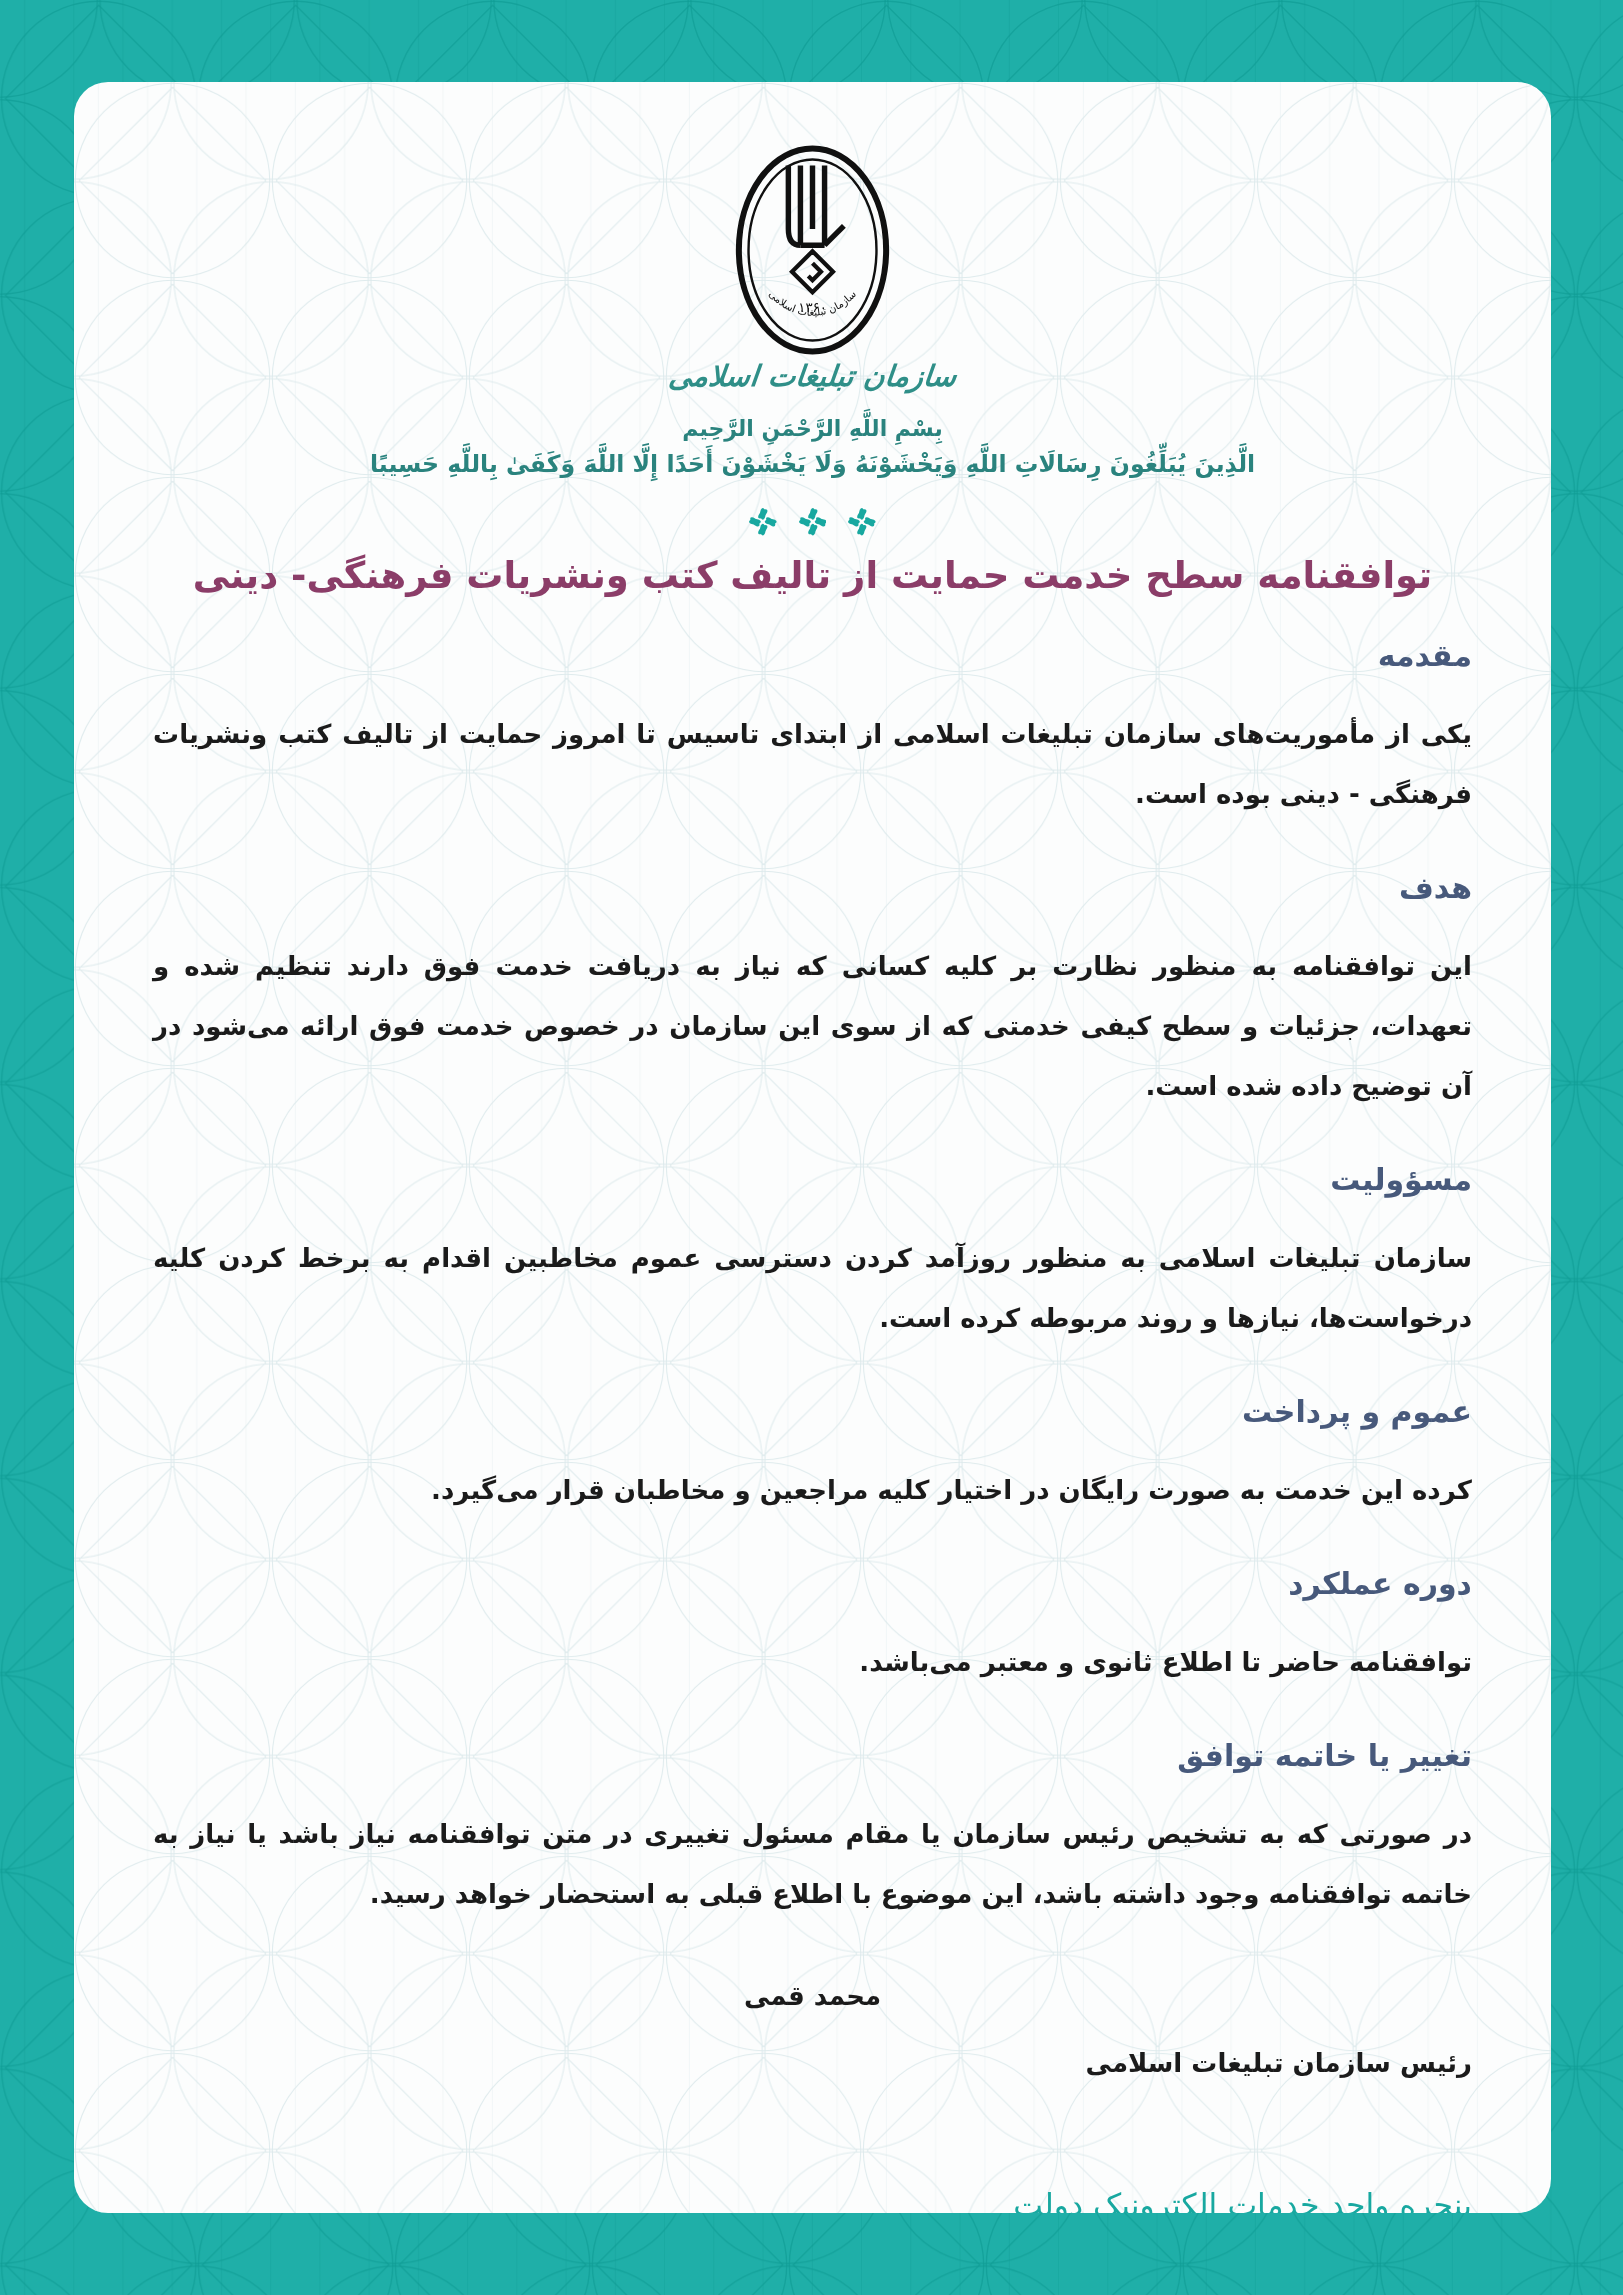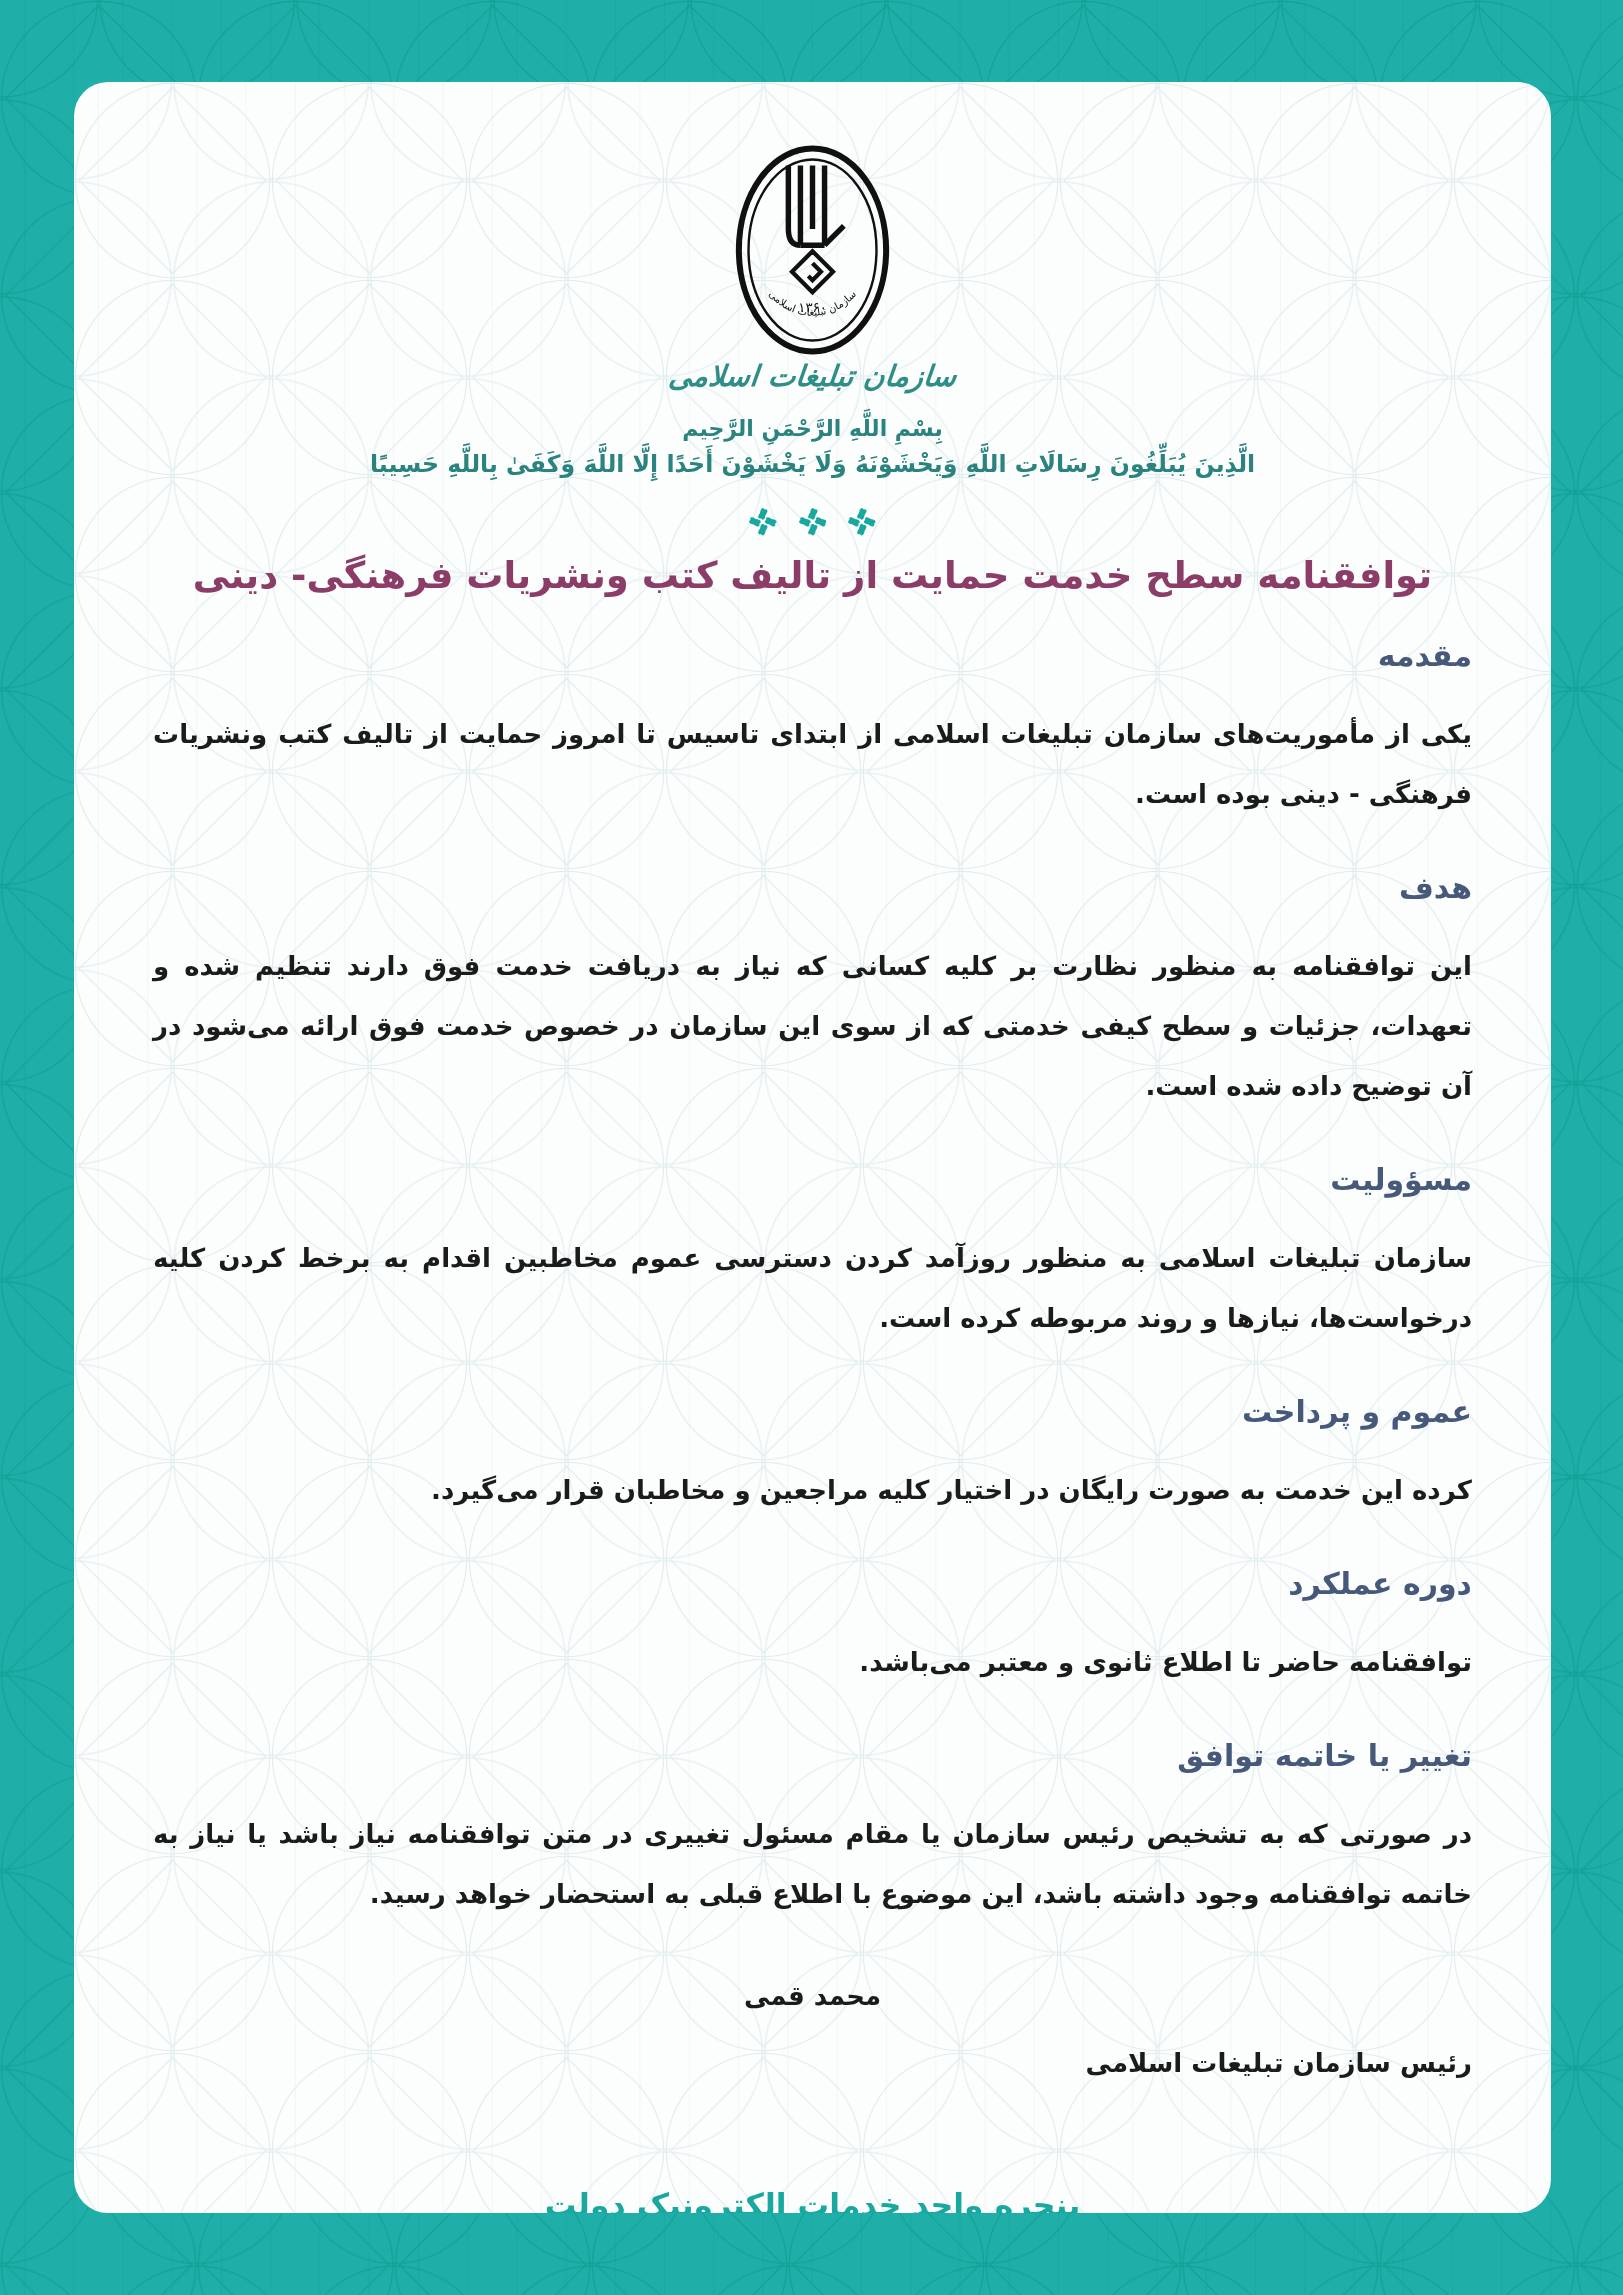--- a/index.html
+++ b/index.html
@@ -59,22 +59,22 @@
     margin:0;font-size:26px;line-height:60px;font-weight:bold;
     text-align:justify;color:var(--c-body);
   }
   .sig-name{
     margin-top:56px;text-align:center;font-size:26px;line-height:33px;font-weight:bold;
   }
   .sig-role{
     margin-top:34px;font-size:26px;line-height:33px;font-weight:bold;
   }
   .footer-note{
-    margin-top:105px;text-align:center;color:var(--c-footer);
-    font-size:31.5px;line-height:41px;font-weight:bold;letter-spacing:-0.7px;
+    margin-top:105px;color:var(--c-footer);
+    font-size:31.5px;line-height:41px;font-weight:normal;letter-spacing:-0.7px;
   }
   .logo-ink{stroke:var(--c-logoInk);}
   .logo-text{fill:var(--c-logoInk);}
 </style>
 </head>
 <body>
 
 <svg class="page-pattern" width="1624" height="2295" viewBox="0 0 2473 3496">
   <defs>
     <pattern id="tileB" width="300" height="300" patternUnits="userSpaceOnUse">

